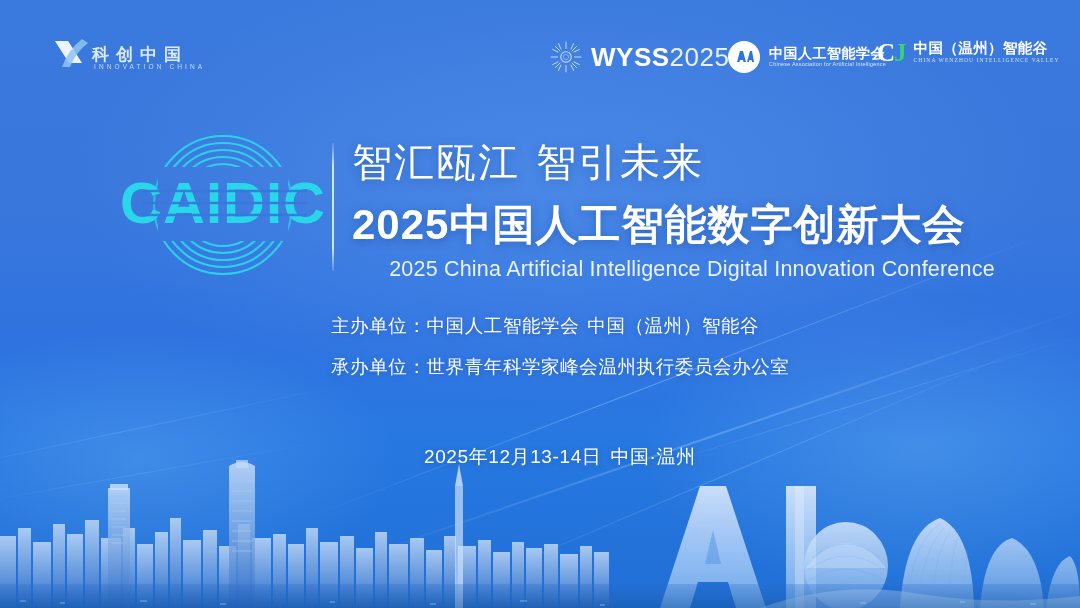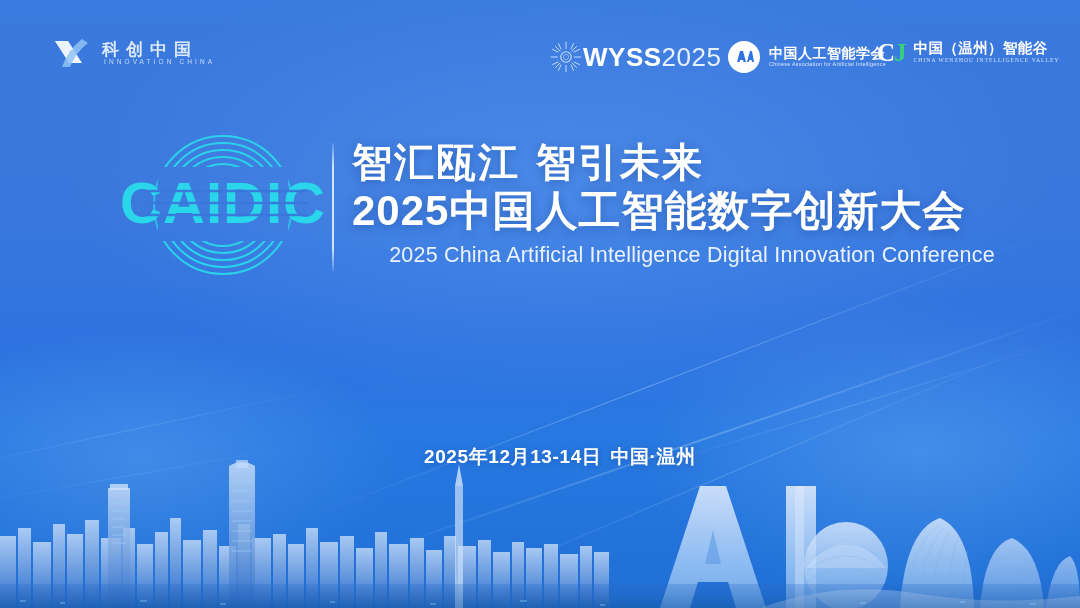--- a/index.html
+++ b/index.html
@@ -21,27 +21,27 @@
   .streak.s2{left:350px;top:560px;width:790px;transform:rotate(-19deg);opacity:.5;height:2px;}
   .streak.s3{left:430px;top:600px;width:700px;transform:rotate(-23deg);opacity:.42;}
   .streak.s4{left:-60px;top:470px;width:420px;transform:rotate(-12deg);opacity:.3;}
   .streak.s5{left:-40px;top:505px;width:380px;transform:rotate(-10deg);opacity:.22;}
   .streak.s6{left:640px;top:470px;width:470px;transform:rotate(-17deg);opacity:.38;}
   .glow-l{position:absolute;left:-120px;top:330px;width:520px;height:260px;background:radial-gradient(ellipse at center,rgba(150,210,255,.22) 0%,rgba(150,210,255,0) 70%);}
   .glow-r{position:absolute;right:-120px;top:300px;width:560px;height:300px;background:radial-gradient(ellipse at center,rgba(160,220,255,.22) 0%,rgba(160,220,255,0) 70%);}
 
   
   .topbar{position:absolute;left:0;top:0;width:1080px;height:100px;}
-  .logo-ic{position:absolute;left:52px;top:36px;display:flex;align-items:center;gap:10px;}
+  .logo-ic{position:absolute;left:52px;top:36px;display:flex;align-items:flex-end;}
   .ic-mark{width:40px;height:34px;flex:0 0 auto;}
   .ic-text{display:flex;flex-direction:column;gap:1px;}
   .ic-cn{font-size:17px;letter-spacing:7px;color:#dce9fb;font-weight:600;line-height:1;}
   .ic-en{font-size:6.5px;letter-spacing:3.1px;color:#cadcf6;line-height:1;padding-left:2px;}
 
-  .logo-wyss{position:absolute;left:549px;top:40px;display:flex;align-items:center;gap:0;justify-content:flex-end;}
+  .logo-wyss{position:absolute;left:549px;top:40px;display:flex;align-items:center;gap:8px;justify-content:flex-end;}
   .wyss-burst{width:34px;height:34px;flex:0 0 auto;opacity:.92;}
   .wyss-txt{font-size:26px;line-height:1;color:#ffffff;letter-spacing:.5px;font-weight:700;}
   .wyss-txt .yr{font-weight:300;color:#e7f0fd;}
 
   .logo-caai{position:absolute;left:727px;top:40px;display:flex;align-items:center;gap:8px;}
   .caai-badge{width:34px;height:34px;flex:0 0 auto;}
   .caai-text{display:flex;flex-direction:column;gap:2px;}
   .caai-cn{font-size:14px;color:#ffffff;font-weight:700;line-height:1;letter-spacing:.5px;}
   .caai-en{font-size:5.4px;color:#d7e6fb;line-height:1;letter-spacing:.25px;}
 
@@ -53,32 +53,32 @@
   .cj-cn{font-size:14.5px;color:#ffffff;font-weight:700;line-height:1;letter-spacing:.4px;}
   .cj-en{font-size:5.6px;color:#cfe1f8;line-height:1;letter-spacing:1.05px;}
 
   
   .emblem{position:absolute;left:112px;top:133px;width:222px;height:145px;}
   .emblem svg{display:block;}
 
   
   .divider{position:absolute;left:332px;top:143px;width:2px;height:128px;background:linear-gradient(180deg,rgba(205,230,255,.15) 0%,#cfe4ff 18%,#cfe4ff 82%,rgba(205,230,255,.15) 100%);}
   .titleblock{position:absolute;left:352px;top:140px;width:680px;}
-  .t-line1{font-size:40px;font-weight:700;color:#ffffff;letter-spacing:2px;line-height:1.12;text-shadow:0 2px 10px rgba(10,50,120,.35);}
+  .t-line1{font-size:40px;font-weight:400;color:#ffffff;letter-spacing:2px;line-height:1.12;text-shadow:0 2px 10px rgba(10,50,120,.35);}
   .t-line1 .gap{display:inline-block;width:16px;}
-  .t-line2{font-size:42px;font-weight:700;color:#ffffff;letter-spacing:1px;line-height:1.14;margin-top:2px;text-shadow:0 2px 10px rgba(10,50,120,.35);}
+  .t-line2{font-size:42px;font-weight:700;color:#ffffff;letter-spacing:1px;line-height:1.14;margin-top:16px;text-shadow:0 2px 10px rgba(10,50,120,.35);}
   .t-line3{font-size:21.5px;font-weight:400;color:#eaf3ff;letter-spacing:.2px;line-height:1.3;margin-top:7px;text-align:center;}
 
   
   .orgs{position:absolute;left:331px;top:317px;}
   .org-row{font-size:18.5px;color:#ffffff;line-height:1;margin-bottom:22px;letter-spacing:.6px;font-weight:500;text-shadow:0 1px 6px rgba(10,50,120,.3);}
   .org-row .sep{display:inline-block;width:8px;}
 
   
-  .dateline{position:absolute;left:424px;top:447px;font-size:19px;color:#ffffff;letter-spacing:.6px;line-height:1;font-weight:700;text-shadow:0 1px 6px rgba(10,50,120,.3);}
+  .dateline{position:absolute;left:424px;top:447px;font-size:19px;color:#ffffff;letter-spacing:.6px;line-height:1;font-weight:400;text-shadow:0 1px 6px rgba(10,50,120,.3);}
   .dateline .sp{display:inline-block;width:9px;}
 
   
   .city{position:absolute;left:0;bottom:0;width:1080px;height:150px;}
   .city svg{display:block;}
 </style>
 </head>
 <body>
 
 <div class="poster">
@@ -202,20 +202,24 @@
   </div>
 
   <div class="divider"></div>
 
   <div class="titleblock">
     <div class="t-line1"><span>智汇瓯江</span><span class="gap"></span><span>智引未来</span></div>
     <div class="t-line2">2025中国人工智能数字创新大会</div>
     <div class="t-line3">2025 China Artificial Intelligence Digital Innovation Conference</div>
   </div>
 
+  <div class="orgs">
+    <div class="org-row"><span>主办单位：</span><span>中国人工智能学会</span><span class="sep"></span><span>中国（温州）智能谷</span></div>
+    <div class="org-row"><span>承办单位：</span><span>世界青年科学家峰会温州执行委员会办公室</span></div>
+  </div>
 
   <div class="dateline"><span>2025年12月13-14日</span><span class="sp"></span><span>中国·温州</span></div>
 
   <div class="city">
     <svg viewBox="0 0 1080 150" width="1080" height="150" preserveAspectRatio="none">
       <defs>
         <linearGradient id="aiGrad" x1="0" y1="0" x2="0" y2="1">
           <stop offset="0%" stop-color="#eaf2ff" stop-opacity=".92"></stop>
           <stop offset="55%" stop-color="#b9d7fb" stop-opacity=".85"></stop>
           <stop offset="100%" stop-color="#8fc0f3" stop-opacity=".8"></stop>

